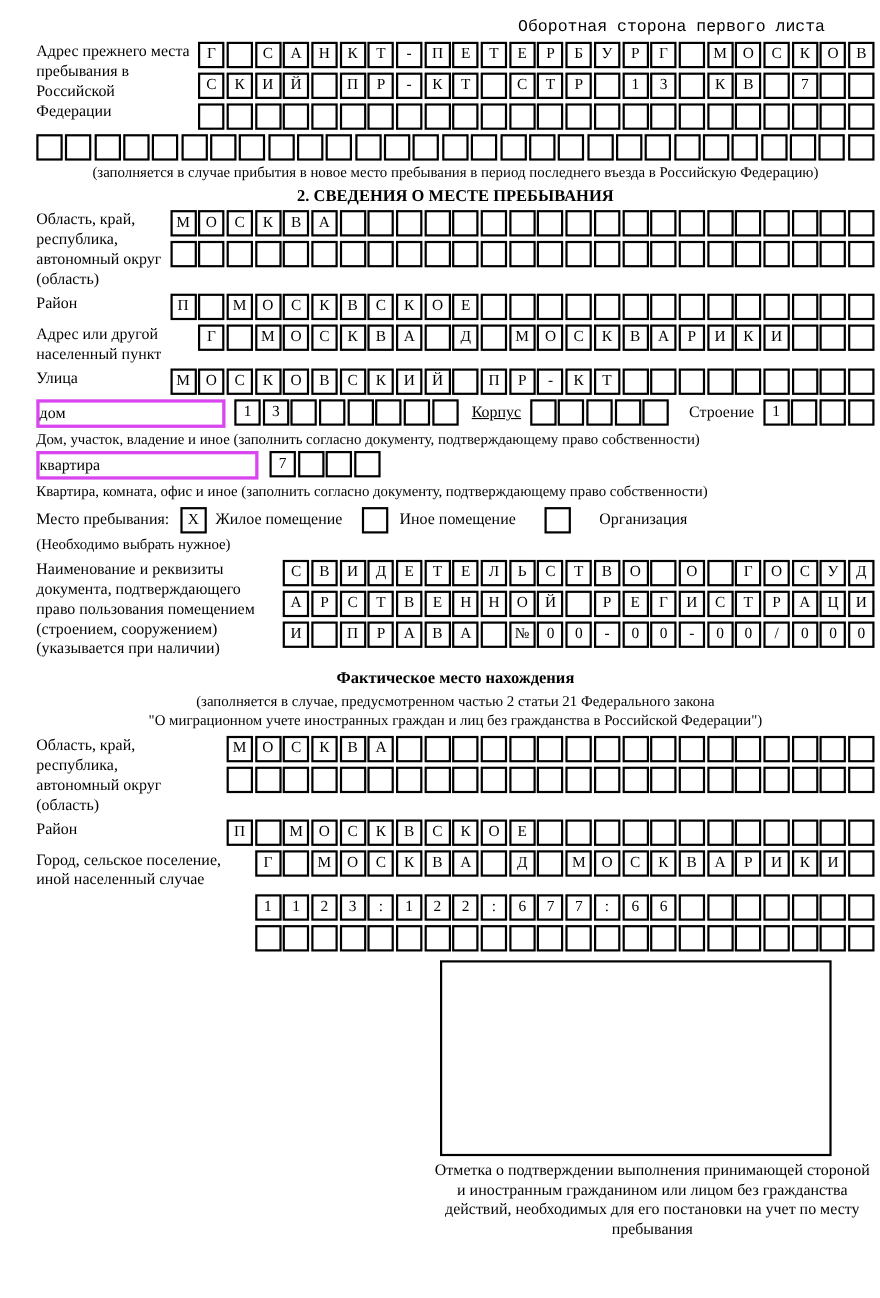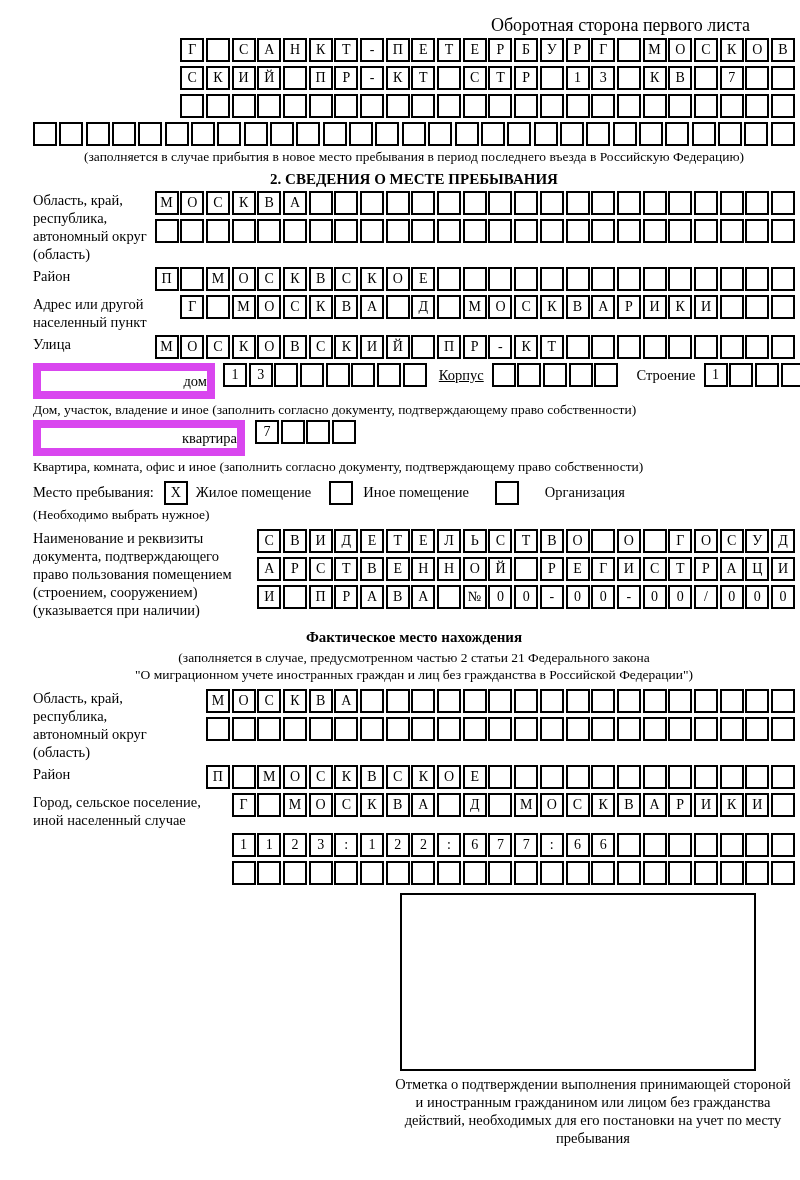--- a/index.html
+++ b/index.html
@@ -2,57 +2,58 @@
 <html><head>
 <meta charset="utf-8">
 <style>
   html,body{margin:0;padding:0;background:#fff;}
   body{
     width:800px;height:1180px;box-sizing:border-box;
     padding:16px 5px 0 33px;overflow:hidden;
     font-family:"Liberation Serif","DejaVu Serif",serif;
     color:#000;
   }
-  .hdr-note{text-align:right;padding-right:45px;font-size:18px;line-height:18px;}
+  .hdr-note{text-align:right;padding-right:45px;font-size:15px;line-height:18px;font-family:Liberation Mono, monospace;}
   .field{display:flex;align-items:flex-start;margin-bottom:4px;}
   .label{font-size:14.5px;line-height:18px;flex:0 0 auto;}
   .w120{width:120px;} .w135{width:135px;} .w140{width:140px;} .w185{width:185px;} .w205{width:205px;}
   .boxcol{margin-left:auto;display:flex;flex-direction:column;gap:4px;}
   .boxes{display:flex;gap:1.7px;margin-left:auto;}
   .boxcol .boxes{margin-left:0;}
   .cbox{
     width:20px;height:20px;border:2px solid #000;flex:0 0 auto;
     font-size:14px;line-height:20px;text-align:center;background:#fff;
   }
   .fullrow{width:100%;justify-content:space-between;margin-left:0;margin-top:0;}
   .fullrow .cbox{margin:0;}
   .note{font-size:13.5px;line-height:17px;}
   .center{text-align:center;}
   .sec-title{font-size:15px;font-weight:bold;text-align:center;margin:4px 0 2px 0;line-height:20px;}
-  .bigbox{height:20px;border:8px solid #d946ef;font-size:14.5px;line-height:20px;text-align:right;flex:0 0 auto;background:#fff;}
+  .bigbox{height:20px;border:3px solid #d946ef;font-size:14.5px;line-height:20px;text-align:left;flex:0 0 auto;background:#fff;}
   .bw170{width:166px;} .bw200{width:196px;}
   .inlrow{display:flex;align-items:flex-start;margin-bottom:2px;}
   .inl-label{font-size:14.5px;line-height:24px;flex:0 0 auto;}
   .g8{margin-left:8px;} .g10{margin-left:10px;} .g12{margin-left:12px;text-decoration:underline;} .g18{margin-left:18px;} .g26{margin-left:26px;}
   .checkbox{
     width:20px;height:20px;border:2px solid #000;flex:0 0 auto;
     font-size:14px;line-height:20px;text-align:center;background:#fff;
   }
   .mesto-note{width:600px;font-size:13.5px;line-height:16px;margin-top:1px;}
   .fact-title{font-size:15px;font-weight:bold;text-align:center;margin:8px 0 2px 0;line-height:20px;}
   .stamp-box{width:352px;height:174px;border:2px solid #000;margin:8px 0 0 367px;background:#fff;}
   .stamp-caption{width:400px;margin:4px 0 0 360px;text-align:center;font-size:14.5px;line-height:18px;font-family:Liberation Serif, serif;}
   .mt2{margin-top:2px;} .mt6{margin-top:6px;}
 </style>
 </head>
 <body>
 
 <div class="hdr-note">Оборотная сторона первого листа</div>
 
 <div class="field" style="margin-top:4px;">
+  <div class="label w140">Адрес прежнего места пребывания в Российской Федерации</div>
   <div class="boxcol">
     <div class="boxes">
         <div class="cbox">Г</div>
         <div class="cbox"></div>
         <div class="cbox">С</div>
         <div class="cbox">А</div>
         <div class="cbox">Н</div>
         <div class="cbox">К</div>
         <div class="cbox">Т</div>
         <div class="cbox">-</div>

